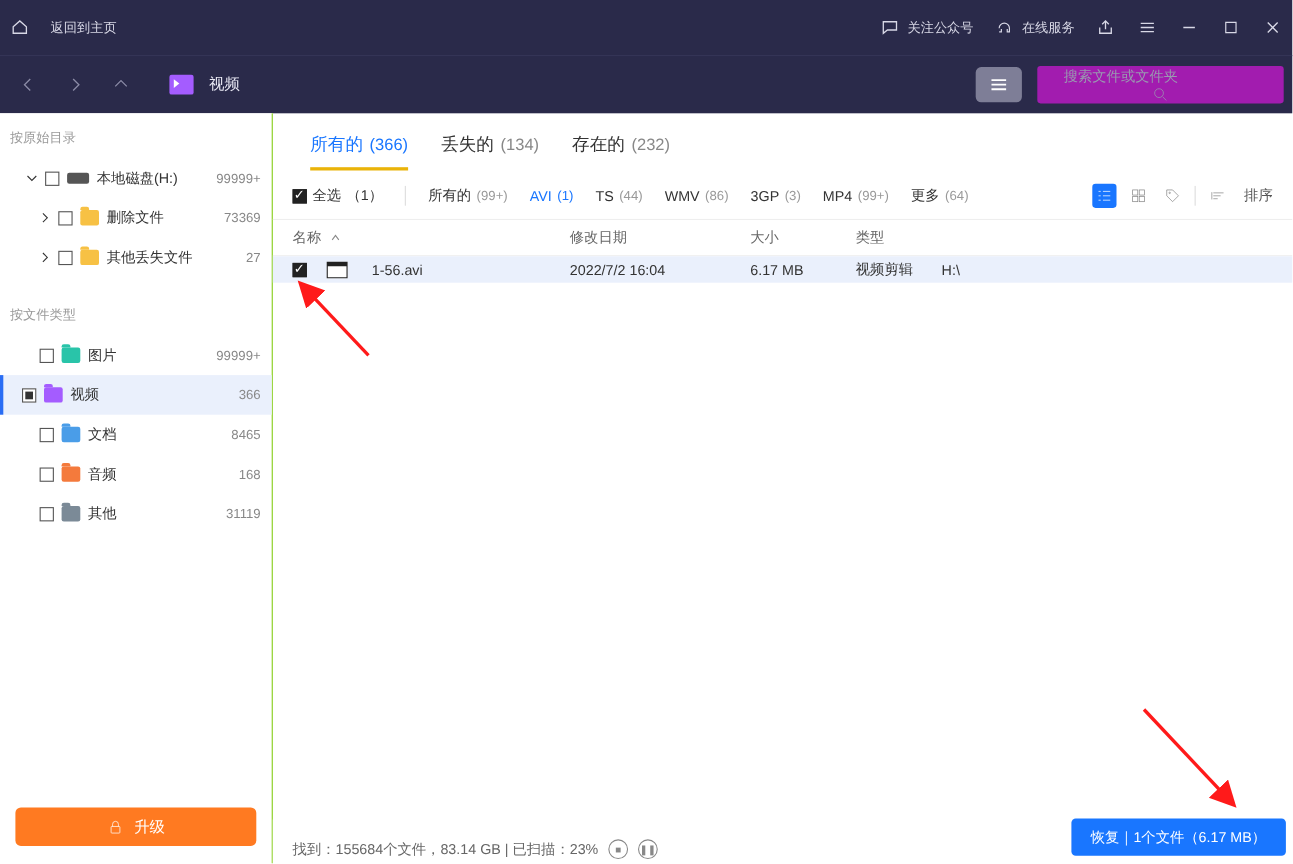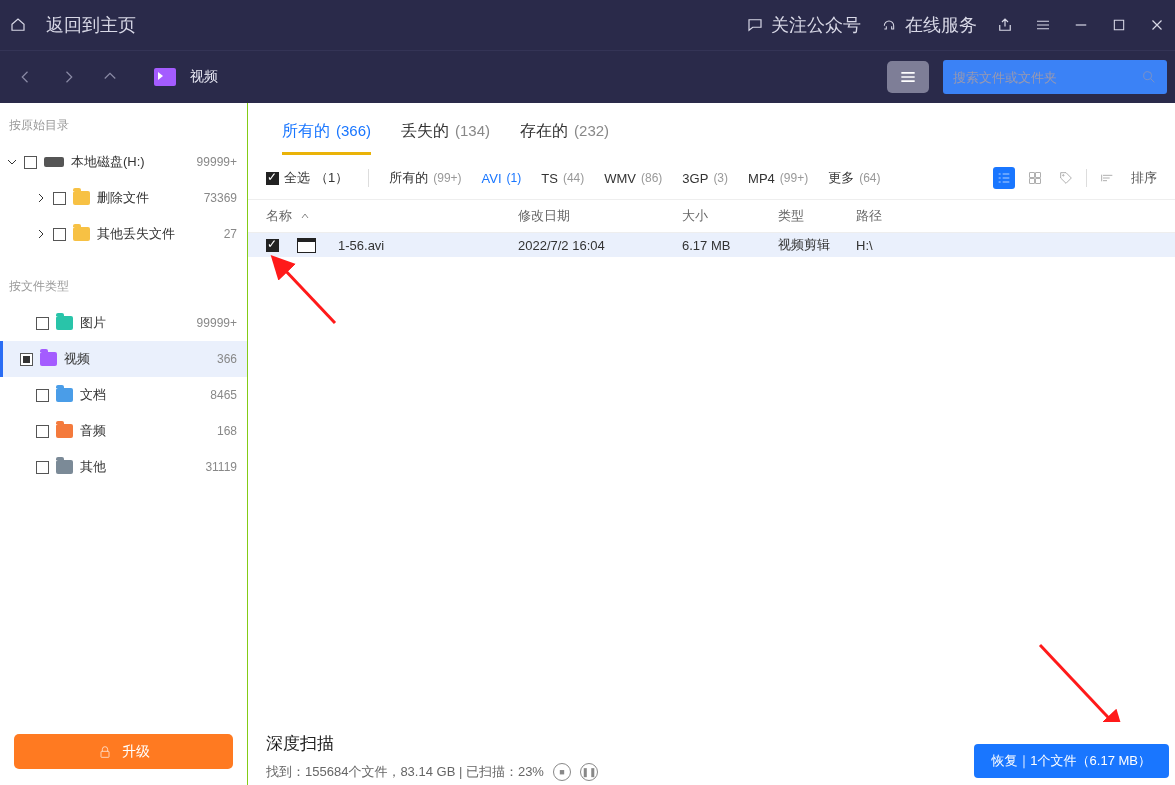--- a/index.html
+++ b/index.html
@@ -3,43 +3,43 @@
 <meta charset="utf-8">
 <style>
   * { box-sizing: border-box; margin: 0; padding: 0; font-family: "Microsoft YaHei", Arial, sans-serif; }
   body { width: 1175px; height: 785px; overflow: hidden; background: #fff; font-size: 13px; color: #333; position: relative; }
 
   
   .titlebar { height: 50px; background: #2a2a4a; display: flex; align-items: center; color: #d8d8e6; padding: 0 8px; }
   .titlebar .left  { display: flex; align-items: center; gap: 18px; }
   .titlebar .right { margin-left: auto; display: flex; align-items: center; gap: 18px; }
   .tb-icon { width: 20px; height: 20px; display: inline-flex; align-items: center; justify-content: center; stroke: #d8d8e6; fill: none; stroke-width: 1.6; }
-  .titlebar span.txt { font-size: 18px; cursor: pointer; }
+  .titlebar span.txt { font-size: 12px; cursor: pointer; }
   .tb-item { display: flex; align-items: center; gap: 6px; cursor: pointer; }
 
   
   .navbar { height: 53px; background: #2a2a4a; display: flex; align-items: center; padding: 0 8px; border-top: 1px solid #343456; }
   .nav-arrows { display:flex; gap: 22px; align-items:center; padding-left:8px; }
   .nav-arrows svg { stroke:#8b8ba6; }
   .nav-loc   { display:flex; align-items:center; gap:14px; margin-left:34px; color:#e9e9f4; font-size:14px; }
   .nav-loc .folder-icon { width:22px; height:18px; background:#a45cff; border-radius:2px; position:relative; }
   .nav-loc .folder-icon::before { content:""; position:absolute; left:4px; top:4px; width:0; height:0; border-left:5px solid #fff; border-top:4px solid transparent; border-bottom:4px solid transparent; }
   .nav-right { margin-left:auto; display:flex; align-items:center; gap:14px; }
   .ham-btn   { width:42px; height:32px; background:#7e7e97; border-radius:5px; display:flex; align-items:center; justify-content:center; cursor:pointer; }
-  .searchbox { width:224px; height:34px; background:#3b82f6; border-radius:3px; display:flex; align-items:center; padding:0 10px; color:#9999b0; }
+  .searchbox { width:224px; height:34px; background:#a21caf; border-radius:3px; display:flex; align-items:center; padding:0 10px; color:#9999b0;flex-direction:column; }
   .searchbox input { flex:1; background:transparent; border:none; outline:none; color:#e9e9f4; font-size:13px; }
   .searchbox input::placeholder { color:#9999b0; }
 
   
   .main { display:flex; height: calc(785px - 50px - 53px); }
 
   
   .sidebar { width:248px; border-right:1px solid #84cc16; display:flex; flex-direction:column; background:#fff; position:relative; }
   .side-head { padding:14px 9px 10px; font-size:12px; color:#999; }
-  .tree-row  { height:36px; display:flex; align-items:center; padding-left:7px; gap:7px; cursor:pointer; font-size:13px; color:#333; }
+  .tree-row  { height:36px; display:flex; align-items:center; padding-left:24px; gap:7px; cursor:pointer; font-size:13px; color:#333; }
   .tree-row .count { margin-left:auto; margin-right:10px; color:#888; font-size:12px; }
   .tree-row.indent1 { padding-left:36px; }
   .tree-row.selected { background:#eaf0fc; border-left:3px solid #2a6df4; padding-left:4px; }
   .tree-row.selected.indent1 { padding-left:17px; }
   .caret { width:10px; stroke:#333; }
   .chk { width:13px; height:13px; border:1px solid #555; display:inline-block; background:#fff; position:relative; }
   .chk.partial::after { content:""; position:absolute; inset:2px; background:#333; }
   .folder-ic { width:17px; height:14px; border-radius:2px; position:relative; }
   .folder-ic::before { content:""; position:absolute; left:0; top:-3px; width:8px; height:3px; border-radius:2px 2px 0 0; background:inherit; }
   .f-disk   { background:#555; width:20px; height:10px; border-radius:2px; }
@@ -352,21 +352,20 @@
     <div class="thead">
       <div class="col-name">
         <span>名称</span>
         <svg viewBox="0 0 10 10" width="10" height="10" stroke="#888" fill="none">
             <path d="M2 7l3-4 3 4"></path>
           </svg>
       </div>
       <div class="col-date">修改日期</div>
       <div class="col-size">大小</div>
       <div class="col-type">类型</div>
-      <div class="col-path">路径</div>
     </div>
 
     <div class="trow">
       <div class="col-name">
         <span class="chk"></span>
         <span class="thumb"></span>
         <span class="fname">1-56.avi</span>
       </div>
       <div class="col-date">2022/7/2 16:04</div>
       <div class="col-size">6.17 MB</div>
@@ -385,21 +384,20 @@
     <svg class="arrow-svg" style="right:30px; bottom:30px;" width="120" height="120">
       <defs>
           <marker id="ah2" markerWidth="9" markerHeight="9" refX="6" refY="4" orient="auto">
             <path d="M0 0L8 4L0 8z" fill="#ff1a1a"></path>
           </marker>
         </defs>
       <line x1="15" y1="10" x2="95" y2="95" stroke="#ff1a1a" stroke-width="3" marker-end="url(#ah2)"></line>
     </svg>
 
     <div class="footer">
-      <div class="footer-title">深度扫描</div>
       <div class="footer-stats">
         <span>找到：155684个文件，83.14 GB | 已扫描：23%</span>
         <span class="circ-btn">■</span>
         <span class="circ-btn">❚❚</span>
       </div>
       <div class="recover-btn">恢复｜1个文件（6.17 MB）</div>
     </div>
 
   </div>
 </div>

